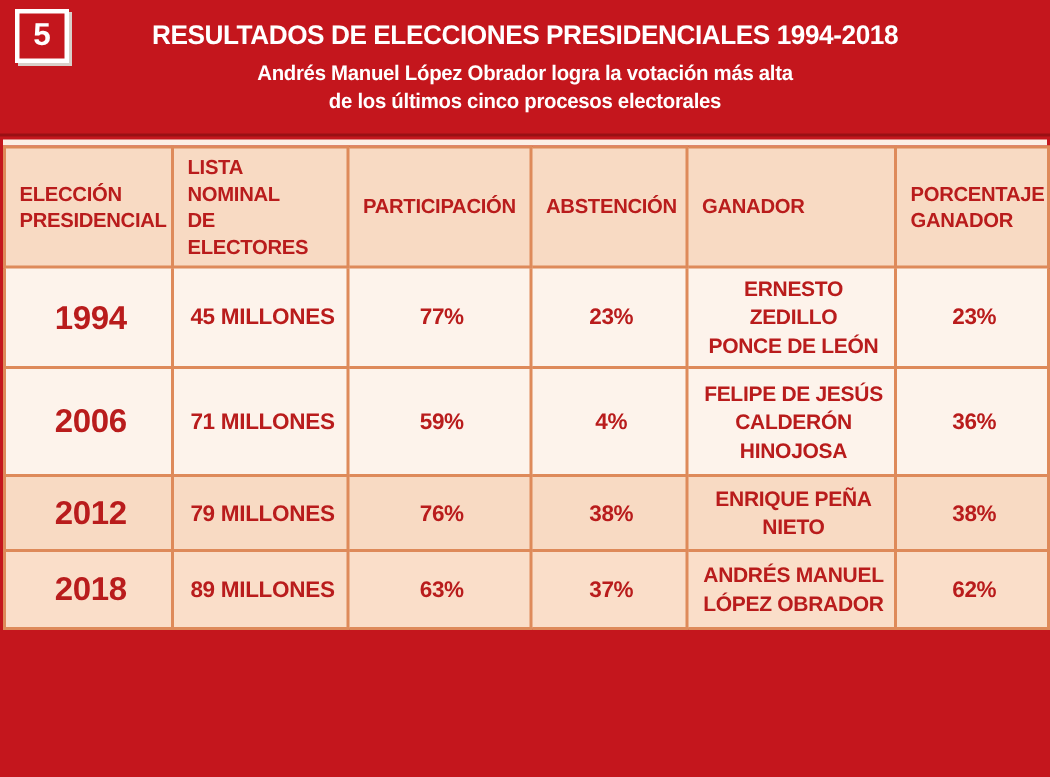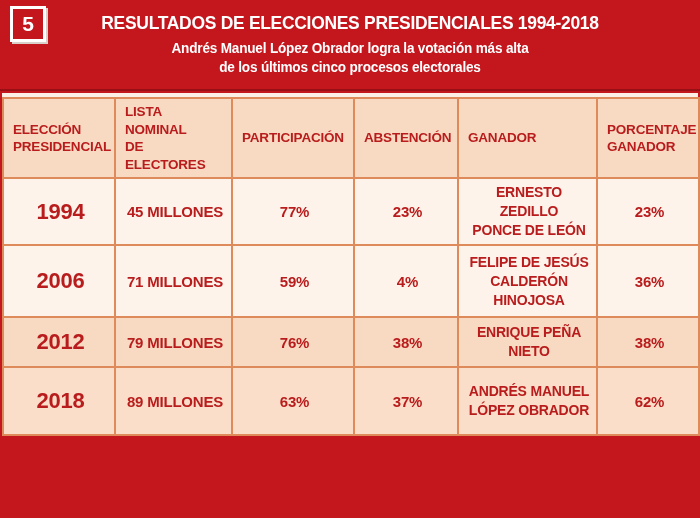--- a/index.html
+++ b/index.html
@@ -81,21 +81,21 @@
     letter-spacing: -0.2px;
     vertical-align: middle;
     padding: 4px 6px 4px 9px;
     white-space: pre-line;
   }
   tr.head-row   { height: 72px; }
   tr.row-1994   { height: 67px; }
   tr.row-2000   { height: 65px; }
   tr.row-2006   { height: 72px; }
   tr.row-2012   { height: 50px; }
-  tr.row-2018   { height: 68px; }
+  tr.row-2018   { height: 52px; }
 
   .bg-dark  { background: #f8dac3; }
   .bg-light { background: #fdf3eb; }
   .bg-dark2 { background: #fadec9; }
 
   table.results th {
     font-size: 13.5px;
     line-height: 1.3;
     text-align: left;
   }

